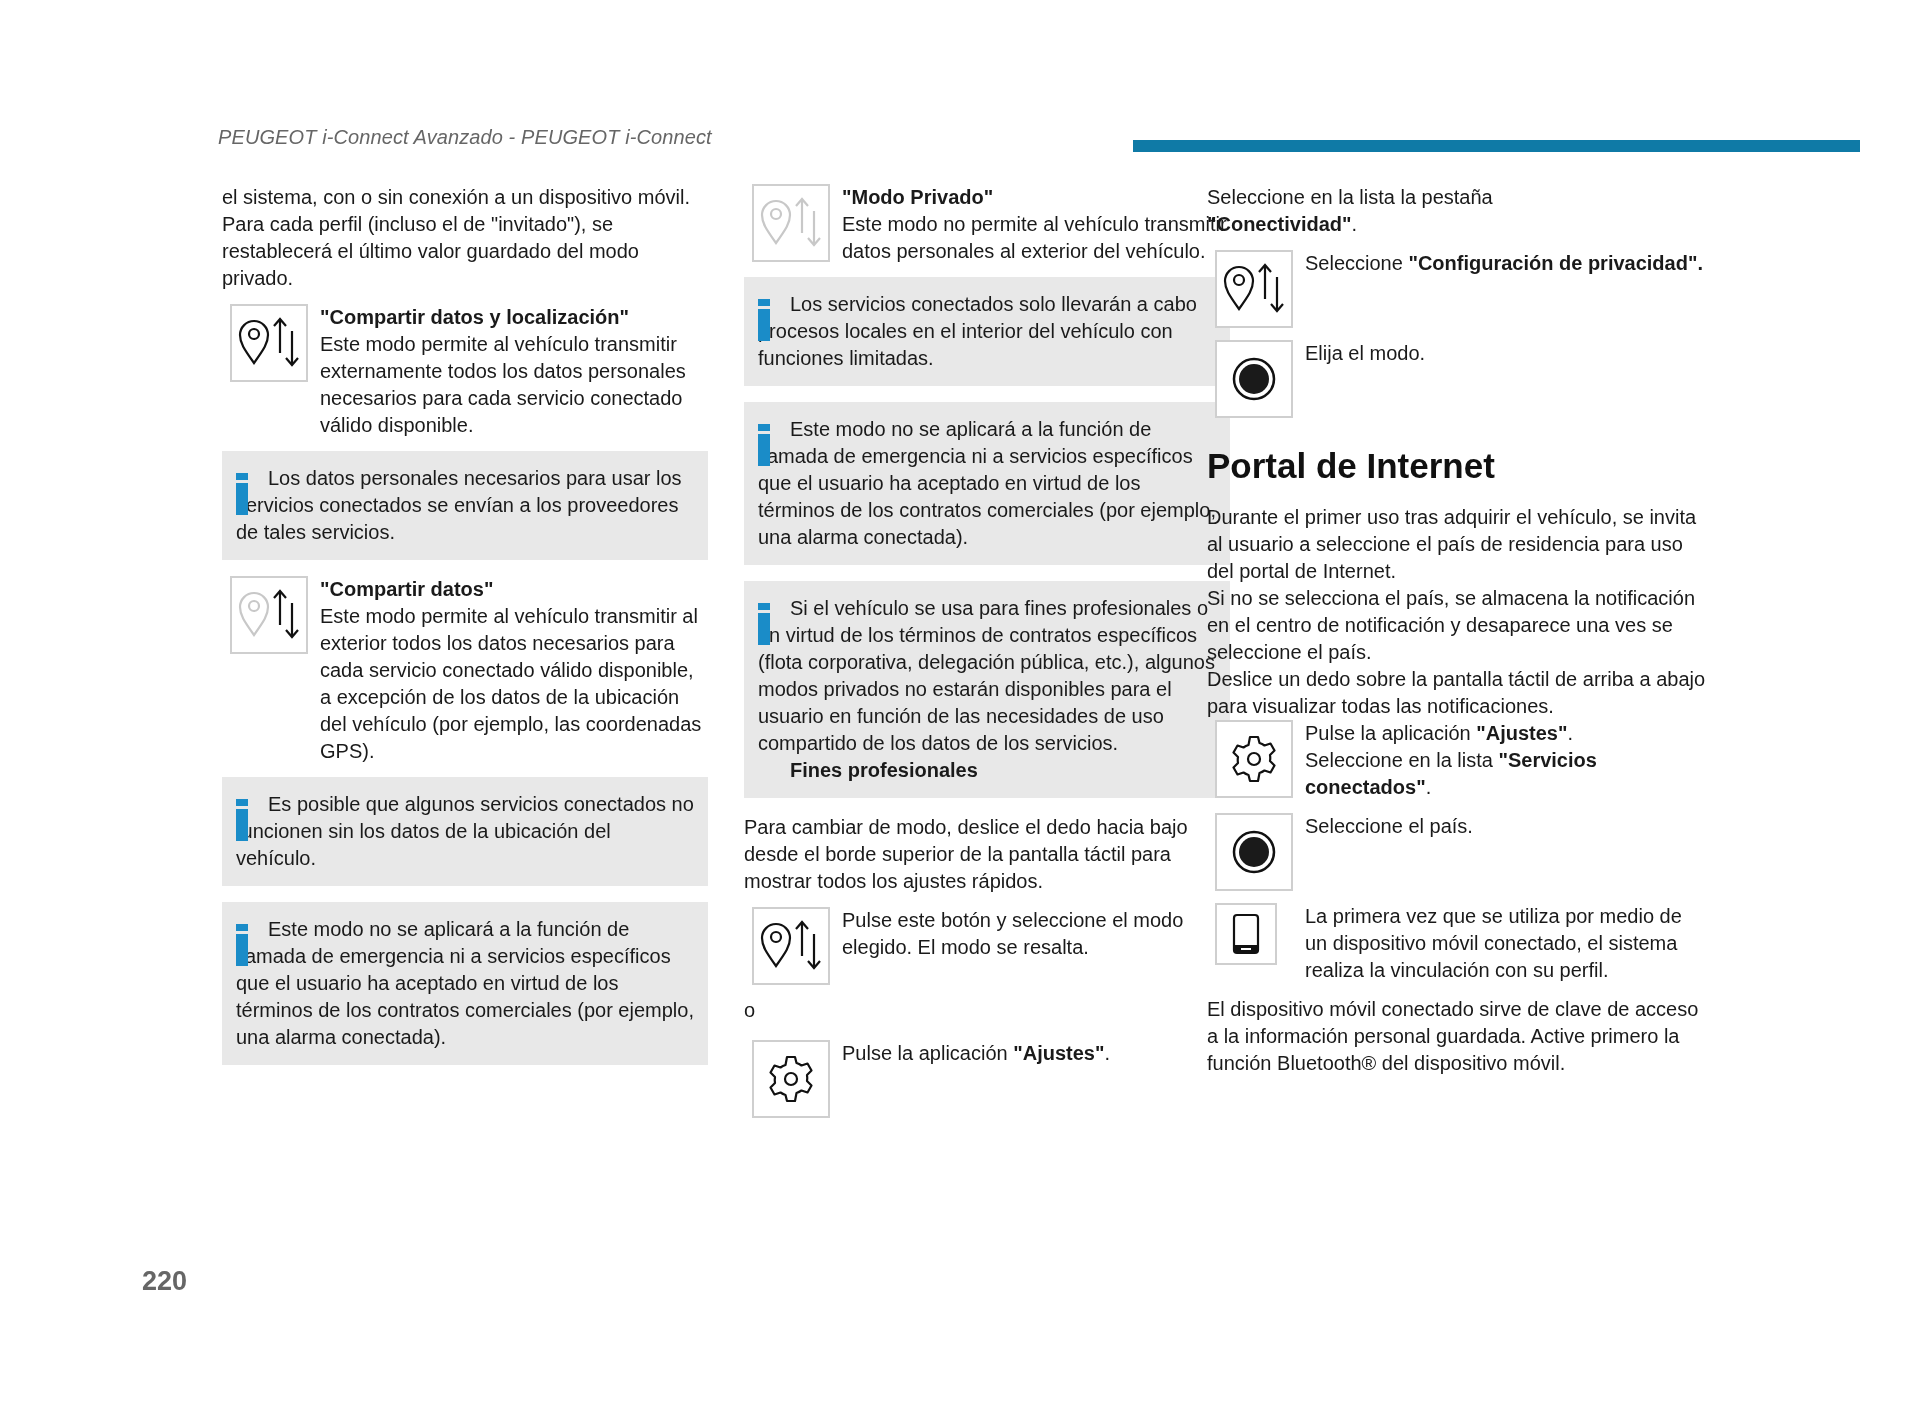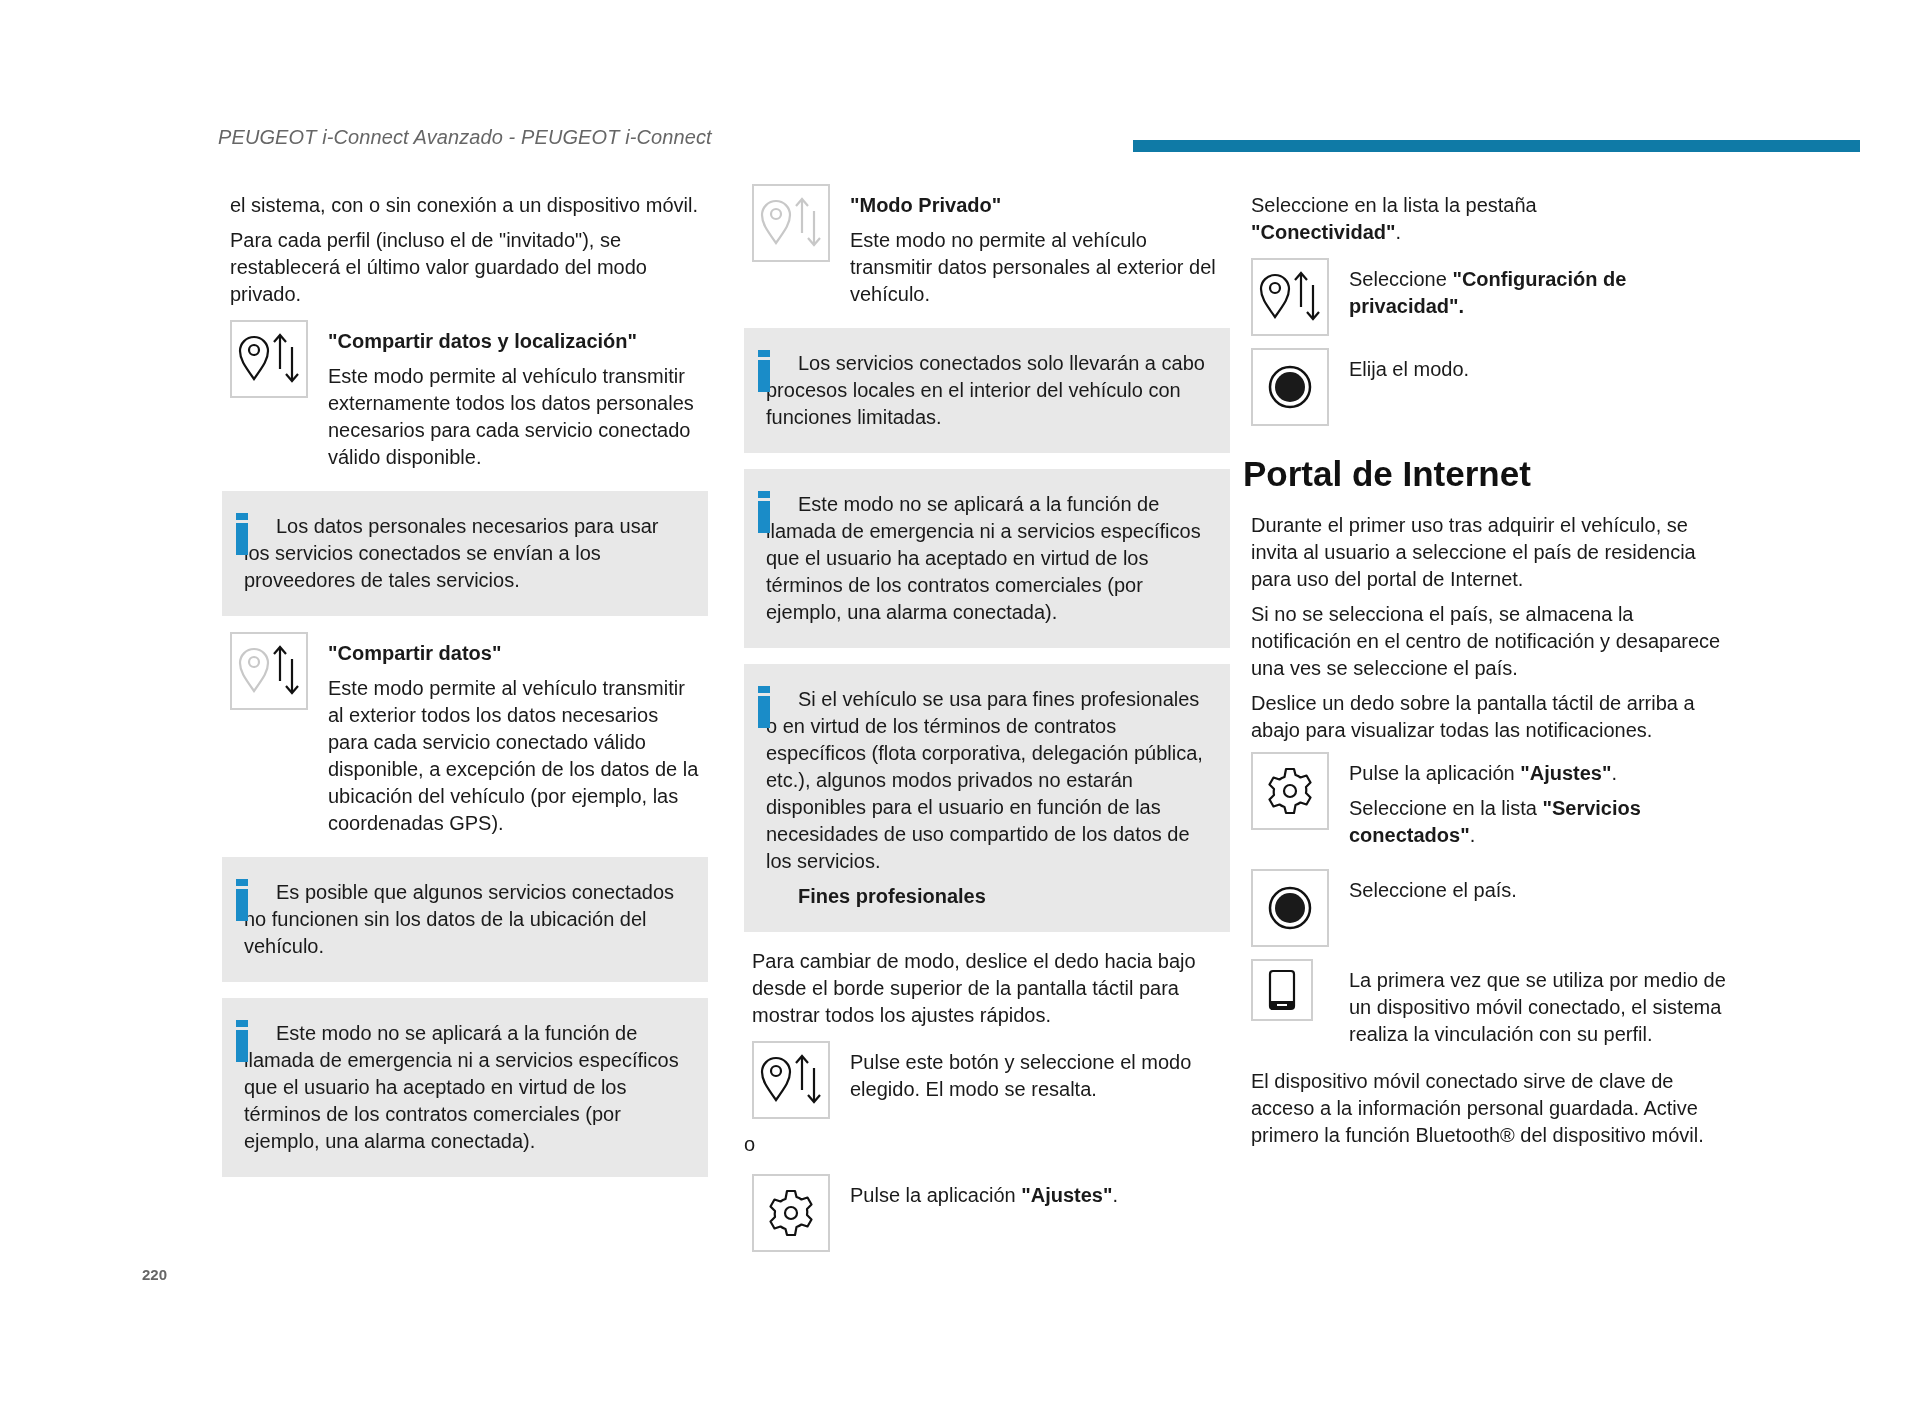--- a/index.html
+++ b/index.html
@@ -3,37 +3,37 @@
 <meta charset="utf-8">
 <style>
   html, body { margin:0; padding:0; background:#ffffff; }
   body { width:1920px; height:1402px; position:relative; overflow:hidden;
          font-family:"Liberation Sans", sans-serif; color:#1a1a1a; }
   .header-text { position:absolute; left:218px; top:126px; font-size:20px; color:#666666; letter-spacing:0.1px;font-style:italic; }
   .header-bar { position:absolute; left:1133px; top:140px; width:727px; height:12px; background:#0f7aa6; }
   .col { position:absolute; top:184px; width:486px; font-size:20px; line-height:27px; }
   .col-left { left:222px; }
   .col-mid { left:744px; }
-  .col-right { left:1243px; width:500px; }
-  p { margin:8px; }
+  .col-right { left:1207px; width:500px; }
+  p { margin:0; }
   b { font-weight:bold; }
   .para { margin-bottom:12px; }
   .icon-row { display:flex; align-items:flex-start; margin:0 0 12px 8px; }
   .icon-box { flex:0 0 auto; width:78px; height:78px; border:2px solid #cfcfcf; box-sizing:border-box;
               display:flex; align-items:center; justify-content:center; margin-right:12px; background:#fff; }
   .icon-box.small { width:62px; height:62px; }
   .icon-text { flex:1; padding-top:0; }
   .info { background:#e8e8e8; padding:14px 14px 14px 14px; margin:0 0 16px 0; position:relative; }
   .info .ibar { position:absolute; left:14px; top:22px; width:12px; height:42px; }
   .info .ibar .dot { position:absolute; left:0; top:0; width:12px; height:7px; background:#1a8cc8; }
   .info .ibar .stem { position:absolute; left:0; top:10px; width:12px; height:32px; background:#1a8cc8; }
   .info .itext { text-indent:32px; }
   .or-mark { font-size:20px; margin:12px 0 16px 0; }
   .h2 { font-size:35px; font-weight:bold; line-height:40px; margin:28px 0 18px 0; color:#111; }
-  .page-num { position:absolute; left:142px; top:1266px; font-size:15px; font-weight:bold; color:#666666; }
+  .page-num { position:absolute; left:142px; top:1266px; font-size:27px; font-weight:bold; color:#666666; }
   svg { display:block; }
 </style>
 </head>
 <body>
 
 <div class="header-text">PEUGEOT i-Connect Avanzado - PEUGEOT i-Connect</div>
 <div class="header-bar"></div>
 
 <div class="col col-left">
   <p>el sistema, con o sin conexión a un dispositivo móvil.</p>

